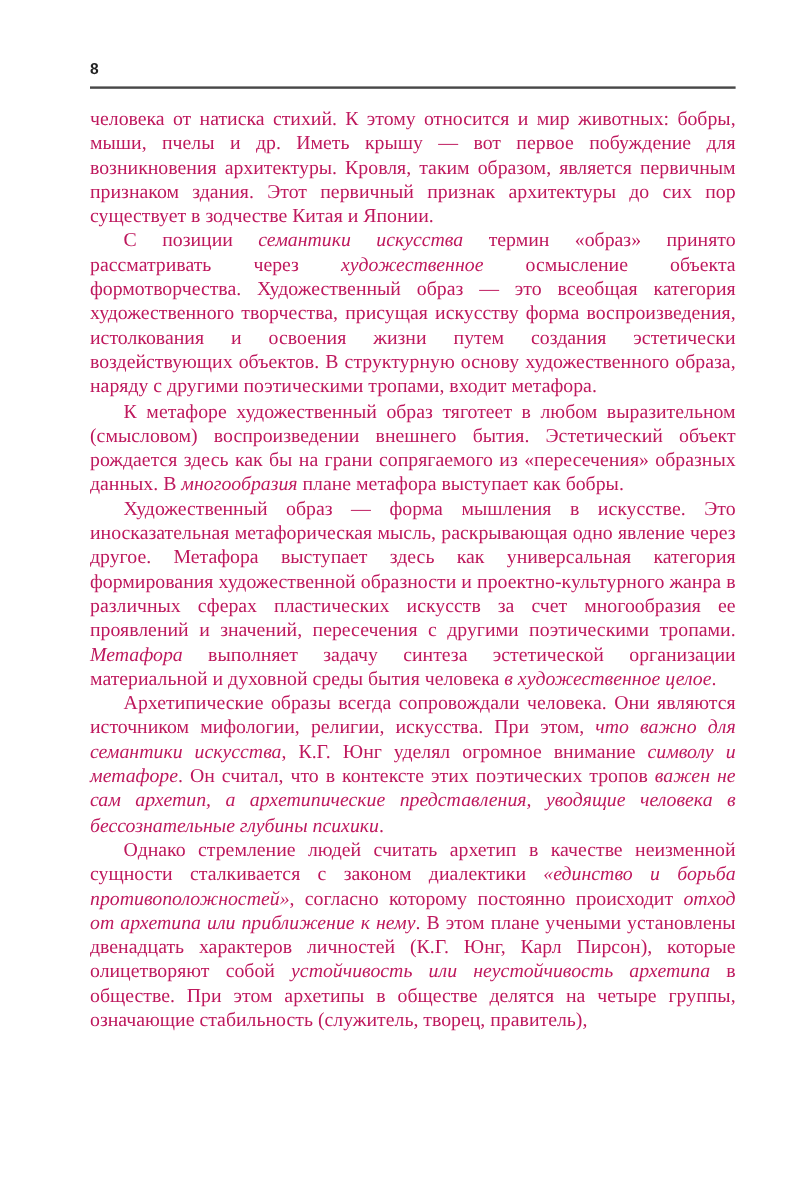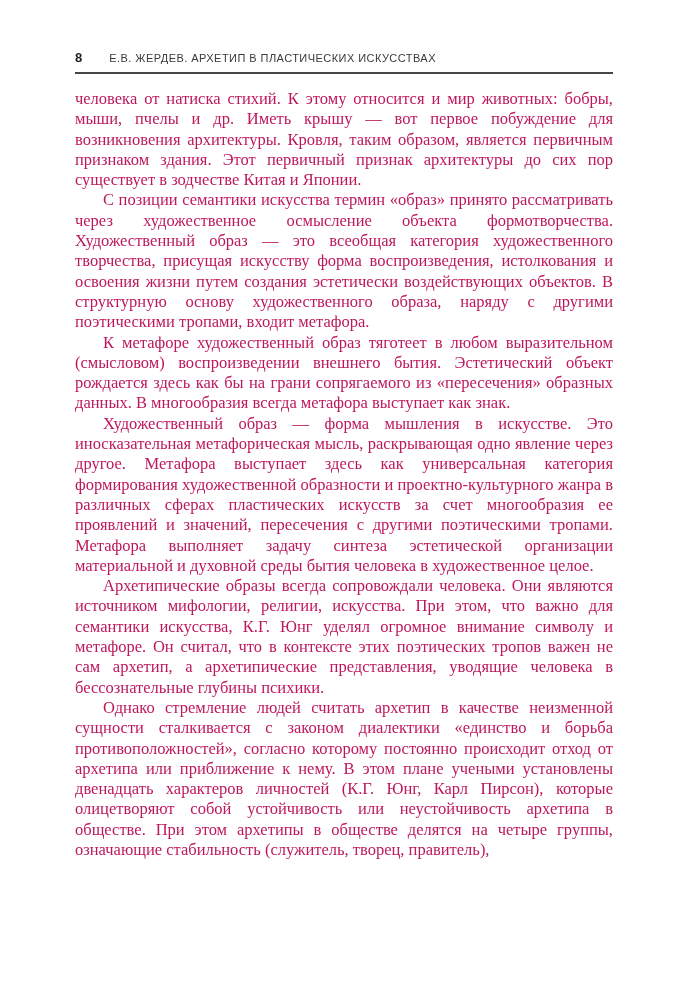--- a/index.html
+++ b/index.html
@@ -47,32 +47,32 @@
     text-align: justify;
   }
   .para {
     margin: 0;
     text-indent: 0;
   }
   .para.indent {
     text-indent: 28px;
   }
   .it {
+    font-style: italic;
   }
 </style>
 </head>
 <body>
 
 <div class="page">
   <header class="running-head">
     <span class="page-num">8</span>
-    <span class="head-title">Е.В. ЖЕРДЕВ. АРХЕТИП В ПЛАСТИЧЕСКИХ ИСКУССТВАХ</span>
   </header>
   <hr class="head-rule">
   <main class="body-text">
       <p class="para"><span>человека от натиска стихий. К этому относится и мир животных: бобры, мыши, пчелы и др. Иметь крышу — вот первое побуждение для возникновения архитектуры. Кровля, таким образом, является первичным признаком здания. Этот первичный признак архитектуры до сих пор существует в зодчестве Китая и Японии.</span></p>
       <p class="para indent"><span>С позиции </span><span class="it">семантики искусства</span><span> термин «образ» принято рассматривать через </span><span class="it">художественное</span><span> осмысление объекта формотворчества. Художественный образ — это всеобщая категория художественного творчества, присущая искусству форма воспроизведения, истолкования и освоения жизни путем создания эстетически воздействующих объектов. В структурную основу художественного образа, наряду с другими поэтическими тропами, входит метафора.</span></p>
-      <p class="para indent"><span>К метафоре художественный образ тяготеет в любом выразительном (смысловом) воспроизведении внешнего бытия. Эстетический объект рождается здесь как бы на грани сопрягаемого из «пересечения» образных данных. В </span><span class="it">многообразия</span><span> всегда метафора выступает как знак.</span></p>
+      <p class="para indent"><span>К метафоре художественный образ тяготеет в любом выразительном (смысловом) воспроизведении внешнего бытия. Эстетический объект рождается здесь как бы на грани сопрягаемого из «пересечения» образных данных. В </span><span class="it">многообразия</span><span> плане метафора выступает как бобры.</span></p>
       <p class="para indent"><span>Художественный образ — форма мышления в искусстве. Это иносказательная метафорическая мысль, раскрывающая одно явление через другое. Метафора выступает здесь как универсальная категория формирования художественной образности и проектно-культурного жанра в различных сферах пластических искусств за счет многообразия ее проявлений и значений, пересечения с другими поэтическими тропами. </span><span class="it">Метафора</span><span> выполняет задачу синтеза эстетической организации материальной и духовной среды бытия человека </span><span class="it">в художественное целое</span><span>.</span></p>
       <p class="para indent"><span>Архетипические образы всегда сопровождали человека. Они являются источником мифологии, религии, искусства. При этом, </span><span class="it">что важно для семантики искусства</span><span>, К.Г. Юнг уделял огромное внимание </span><span class="it">символу и метафоре</span><span>. Он считал, что в контексте этих поэтических тропов </span><span class="it">важен не сам архетип, а архетипические представления, уводящие человека в бессознательные глубины психики</span><span>.</span></p>
       <p class="para indent"><span>Однако стремление людей считать архетип в качестве неизменной сущности сталкивается с законом диалектики </span><span class="it">«единство и борьба противоположностей»</span><span>, согласно которому постоянно происходит </span><span class="it">отход от архетипа или приближение к нему</span><span>. В этом плане учеными установлены двенадцать характеров личностей (К.Г. Юнг, Карл Пирсон), которые олицетворяют собой </span><span class="it">устойчивость или неустойчивость архетипа</span><span> в обществе. При этом архетипы в обществе делятся на четыре группы, означающие стабильность (служитель, творец, правитель),</span></p>
     </main>
 </div>
 
 </body></html>

